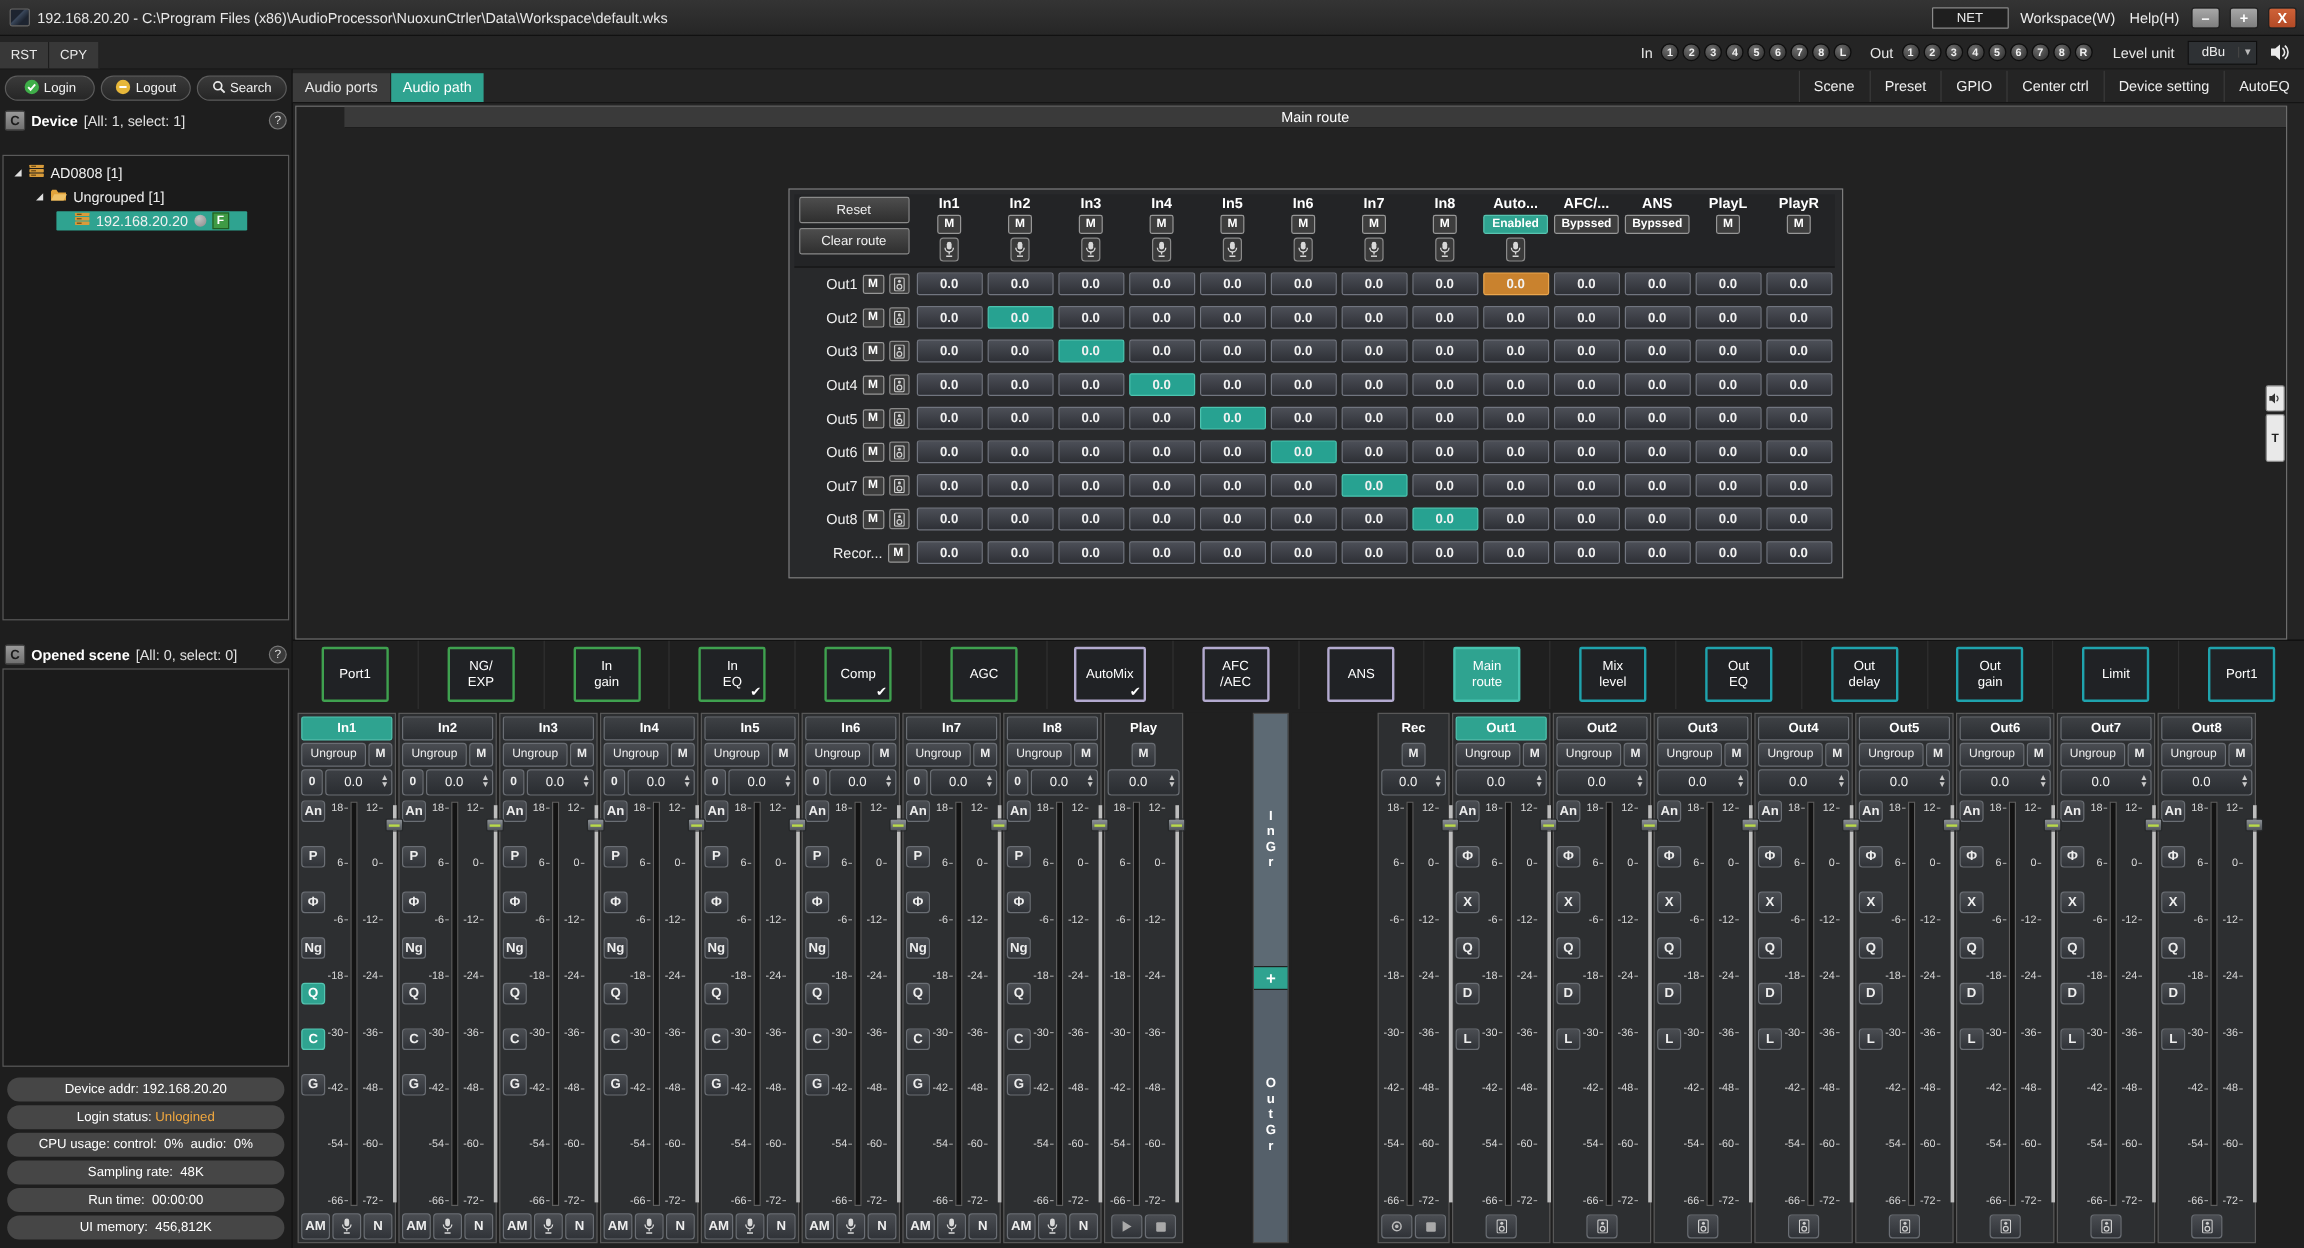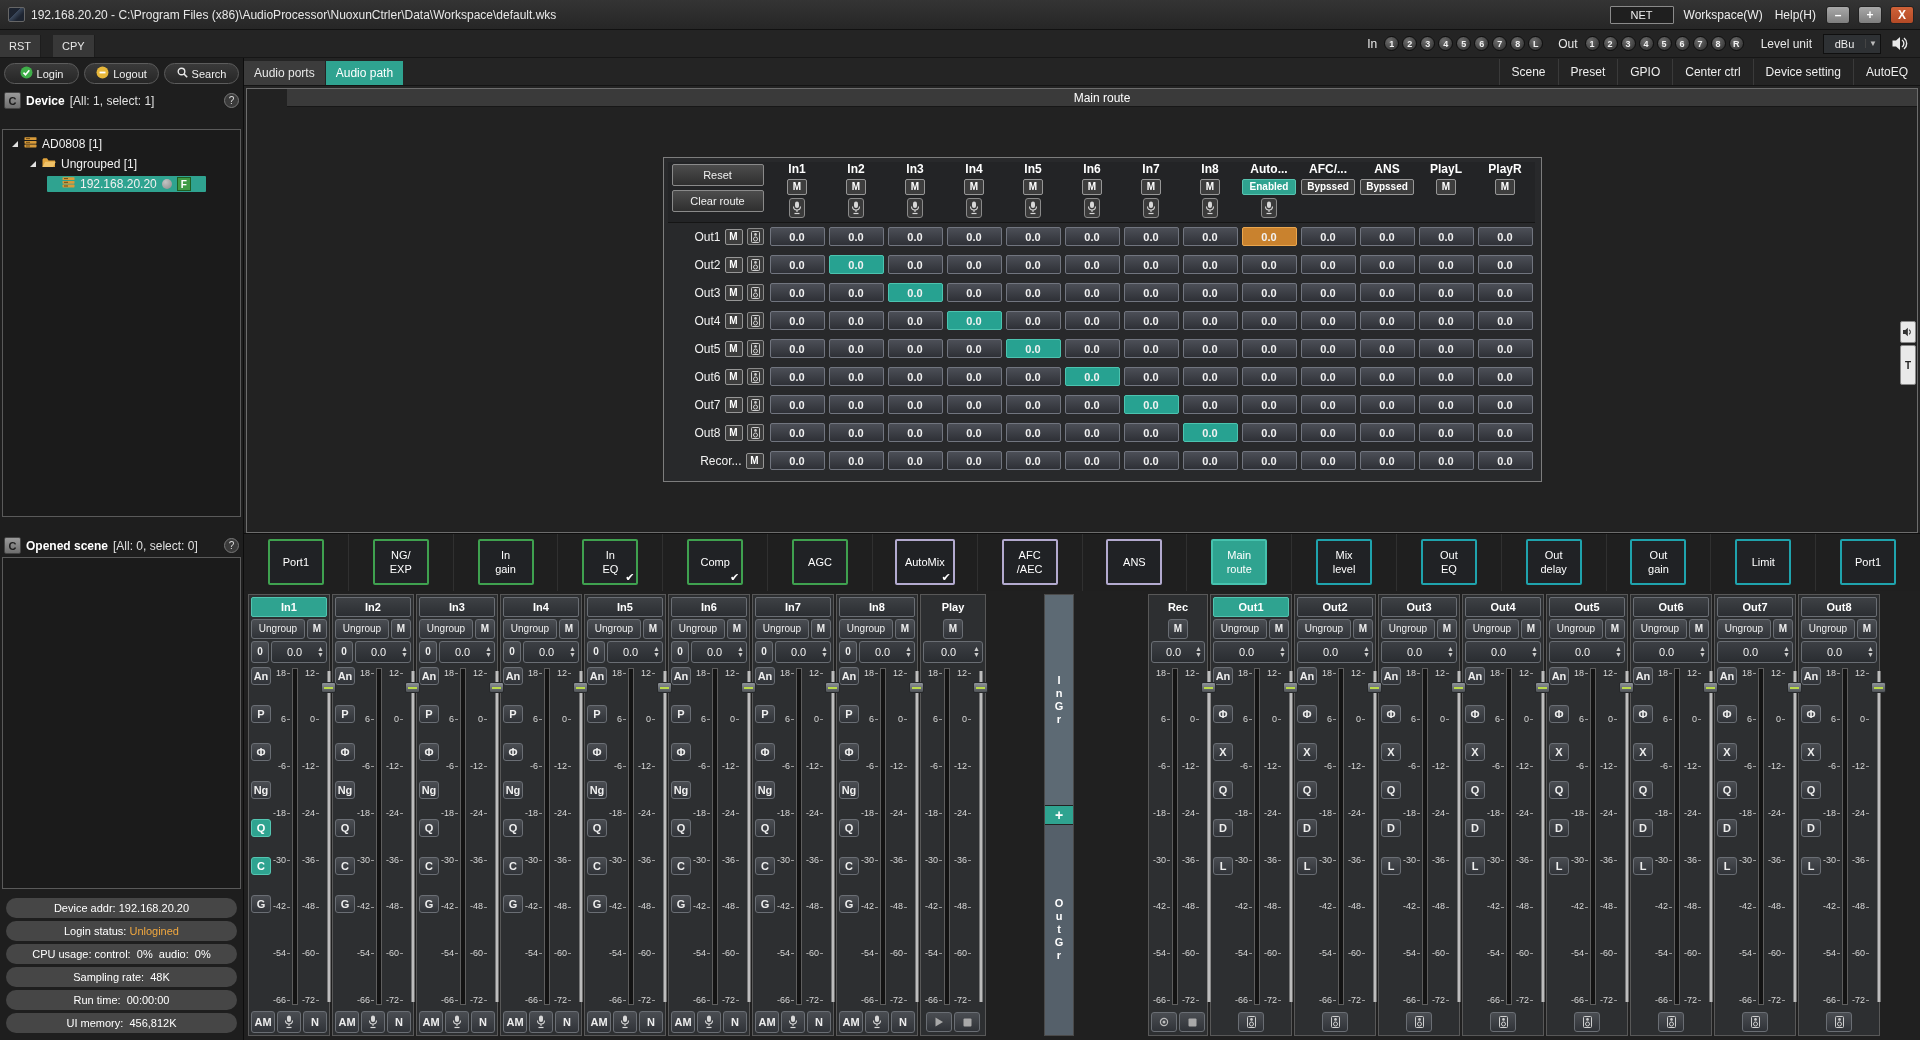--- a/index.html
+++ b/index.html
@@ -15,21 +15,21 @@
   .title-text { font-size:12px; color:#e8e8e8; white-space:nowrap; }
   .title-right { margin-left:auto; display:flex; align-items:center; gap:8px; }
   .net-btn { font-size:11px; color:#eee; background:#1f1f1f; border:1px solid #8a8a8a; padding:2px 20px; border-radius:1px; cursor:pointer; }
   .menu-item { font-size:12px; color:#eee; cursor:pointer; padding:2px 2px; }
   .win-btn { width:24px; height:18px; border:1px solid #222; border-radius:3px; font-size:12px; font-weight:bold;
     color:#fff; display:flex; align-items:center; justify-content:center; cursor:pointer;
     background:linear-gradient(#a8a8a8,#7e7e7e); line-height:1; }
   .win-btn.close { background:linear-gradient(#cf6238,#b34a26); }
 
   
-  .bar2 { height:28px; flex:0 0 28px; display:flex; align-items:center; background:#242424; border-bottom:1px solid #161616;gap:12px; }
+  .bar2 { height:28px; flex:0 0 28px; display:flex; align-items:center; background:#242424; border-bottom:1px solid #161616; }
   .mini-tab { height:22px; margin-top:4px; padding:0 9px; font-size:11px; color:#e8e8e8; background:#383838;
     border:none; border-right:1px solid #1d1d1d; cursor:pointer; }
   .bar2-right { margin-left:auto; display:flex; align-items:center; gap:5px; padding-right:10px; }
   .ind-label { font-size:12px; color:#e8e8e8; margin:0 2px; }
   .ind-circle { width:15px; height:15px; border-radius:50%; border:1px solid #0e0e0e;
     background:radial-gradient(circle at 35% 30%, #6d6d6d, #2b2b2b); color:#f0f0f0;
     font-size:9px; font-weight:bold; display:inline-flex; align-items:center; justify-content:center; cursor:pointer; }
   .unit-select { width:58px; height:20px; margin-left:4px; background:#2e3134; border:1px solid #0f0f0f;
     display:flex; align-items:center; font-size:11px; color:#eee; cursor:pointer; }
   .unit-select .val { flex:1; text-align:center; }
@@ -73,21 +73,21 @@
   
   .tabsrow { height:28px; flex:0 0 28px; display:flex; align-items:flex-end; background:#242424; border-bottom:1px solid #141414; }
   .tab { height:24px; padding:0 10px; font-size:12px; color:#e8e8e8; background:#3c3c3c; display:flex;
     align-items:center; margin-right:1px; cursor:pointer; }
   .tab.active { background:#2fa390; color:#fff; }
   .tr-btns { margin-left:auto; display:flex; height:26px; }
   .tr-btn { padding:0 12px; font-size:12px; color:#eee; background:transparent; border:none;
     border-left:1px solid #3a3a3a; display:flex; align-items:center; cursor:pointer; }
 
   
-  .main-panel { flex:1; margin:2px 2px 0 2px; border:1px solid #6d6d6d; background:#222; position:relative;
+  .main-panel { flex:1; margin:2px 14px 0 2px; border:1px solid #6d6d6d; background:#222; position:relative;
     display:flex; flex-direction:column; min-height:0;padding-left:40px; }
   .main-title { height:18px; background:#3a3a3a; color:#fff; font-size:12px; display:flex; align-items:center;
     justify-content:center; border-bottom:1px solid #171717; }
   .matrix-wrap { flex:1; display:flex; align-items:center; justify-content:center; }
   .side-tab { position:absolute; right:1px; top:232px; width:16px; display:flex; flex-direction:column; gap:2px; }
   .side-tab .st-box { background:#e9e9e9; border:1px solid #888; border-radius:2px; display:flex; align-items:center;
     justify-content:center; color:#222; font-size:10px; font-weight:bold; cursor:pointer; }
 
   
   .matrix { background:#28292b; border:1px solid #7d7d7d; padding:4px 6px 6px 4px; }

